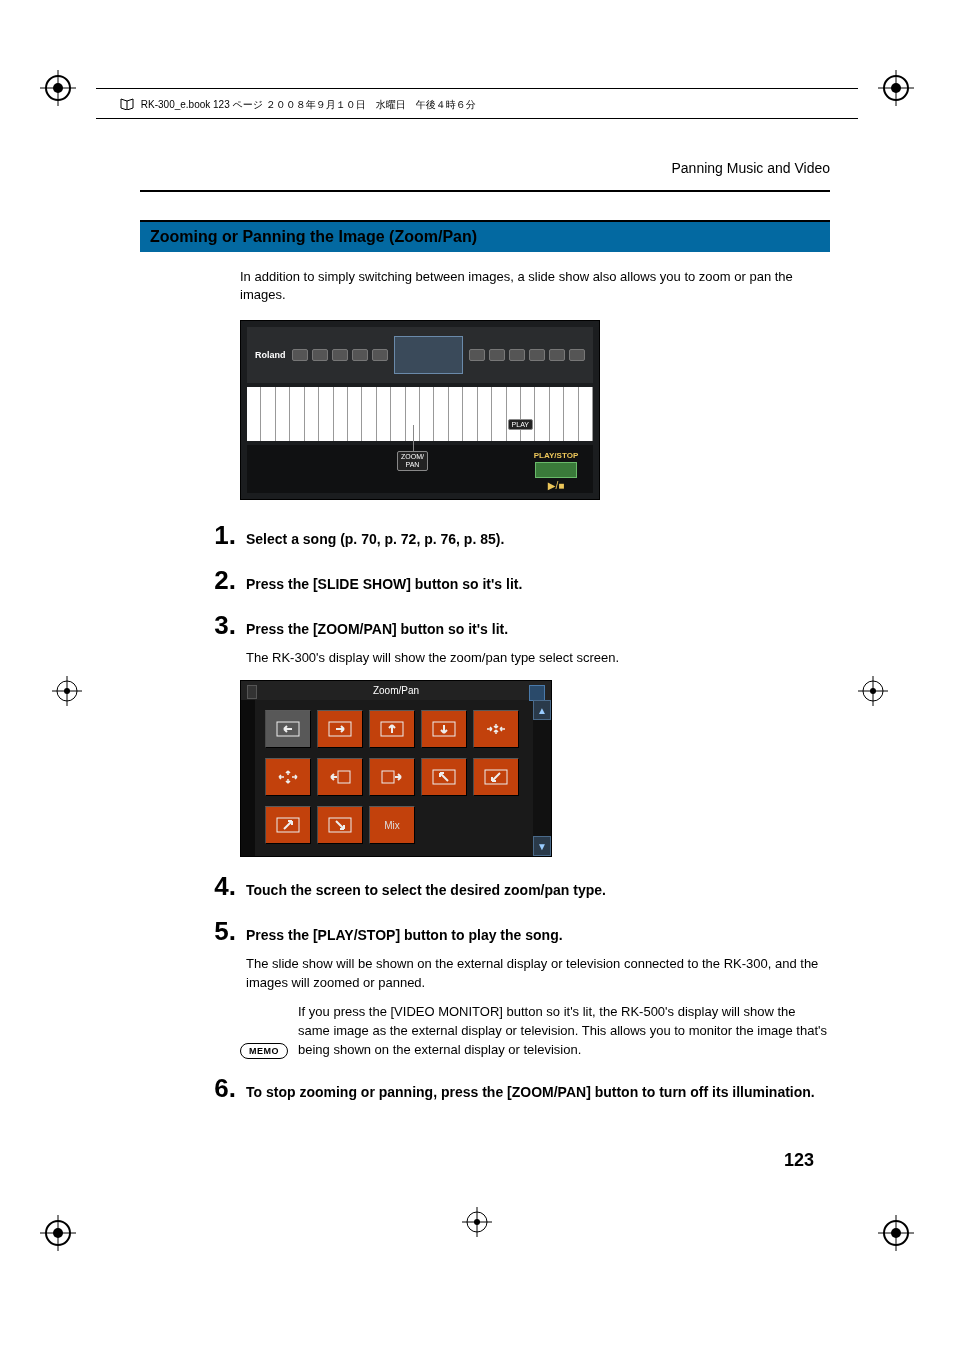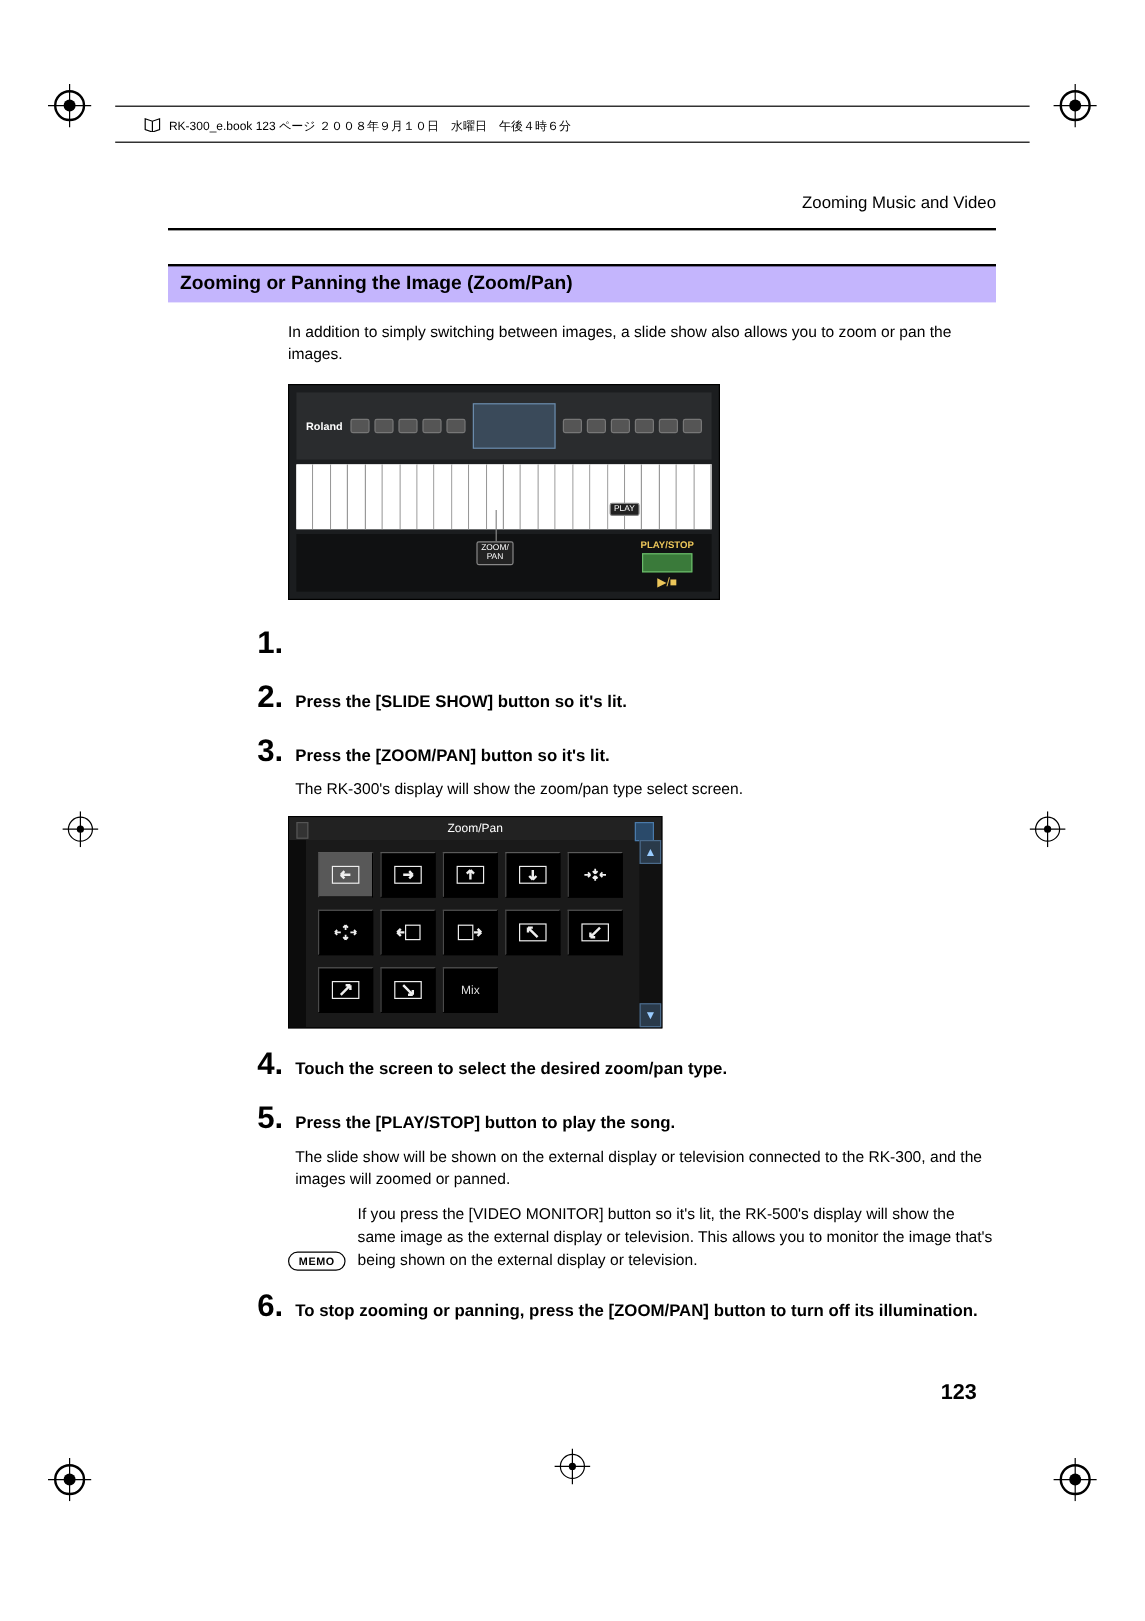--- a/index.html
+++ b/index.html
@@ -33,21 +33,21 @@
     font-size: 14px;
     text-align: right;
     margin-bottom: 14px;
   }
   .rule {
     border: 0;
     border-top: 2px solid #000;
     margin: 0 0 28px 0;
   }
   .section-title {
-    background: #c4b5fd;
+    background: #0369a1;
     border-top: 2px solid #000;
     padding: 6px 10px;
     font-weight: bold;
     font-size: 16px;
   }
   .body-para {
     font-size: 13px;
     line-height: 1.4;
     margin: 16px 0 16px 100px;
     width: 580px;
@@ -174,21 +174,21 @@
     flex:1;
     display:grid;
     grid-template-columns: repeat(5, 44px);
     grid-auto-rows: 40px;
     gap: 8px;
     padding: 10px;
     justify-content:start;
   }
   .zp-btn {
     width:44px; height:36px;
-    background:#000000;
+    background:#c2410c;
     border-top:1px solid #5a5a5a;
     border-left:1px solid #4a4a4a;
     border-right:1px solid #000;
     border-bottom:1px solid #000;
     display:flex; align-items:center; justify-content:center;
     color:#e0e0e0;
   }
   .zp-btn.selected { background:#585858; }
   .zp-btn svg { display:block; }
   .zp-btn-text { font-size:10px; color:#ddd; }
@@ -308,21 +308,21 @@
       <svg width="14" height="12" style="vertical-align:-2px;">
           <path d="M1 1 L7 3 L13 1 L13 10 L7 12 L1 10 Z" fill="none" stroke="#000"></path>
           <line x1="7" y1="3" x2="7" y2="12" stroke="#000"></line>
         </svg>
     </span>
     <span>RK-300_e.book  123 ページ  ２００８年９月１０日　水曜日　午後４時６分</span>
   </div>
   <div class="meta-rule-bottom"></div>
 
   <div class="content">
-    <div class="running-head">Zooming Music and Video</div>
+    <div class="running-head">Panning Music and Video</div>
     <hr class="rule">
 
     <div class="section-title">Zooming or Panning the Image (Zoom/Pan)</div>
 
     <div class="body-para">In addition to simply switching between images, a slide show also allows you to zoom or pan the images.</div>
 
     <div class="keyboard-figure">
       <div class="keyboard-wrap">
         <div class="kb-top">
           <div class="kb-brand">Roland</div>
@@ -379,20 +379,23 @@
             <div class="play-badge-label">PLAY/STOP</div>
             <div class="play-badge-btn"></div>
             <div class="play-badge-icon">▶/■</div>
           </div>
         </div>
       </div>
     </div>
 
     <div class="step">
       <div class="step-num">1.</div>
+      <div class="step-body">
+        <div class="step-head">Select a song (p. 70, p. 72, p. 76, p. 85).</div>
+      </div>
     </div>
 
     <div class="step">
       <div class="step-num">2.</div>
       <div class="step-body">
         <div class="step-head">Press the [SLIDE SHOW] button so it's lit.</div>
       </div>
     </div>
 
     <div class="step">

